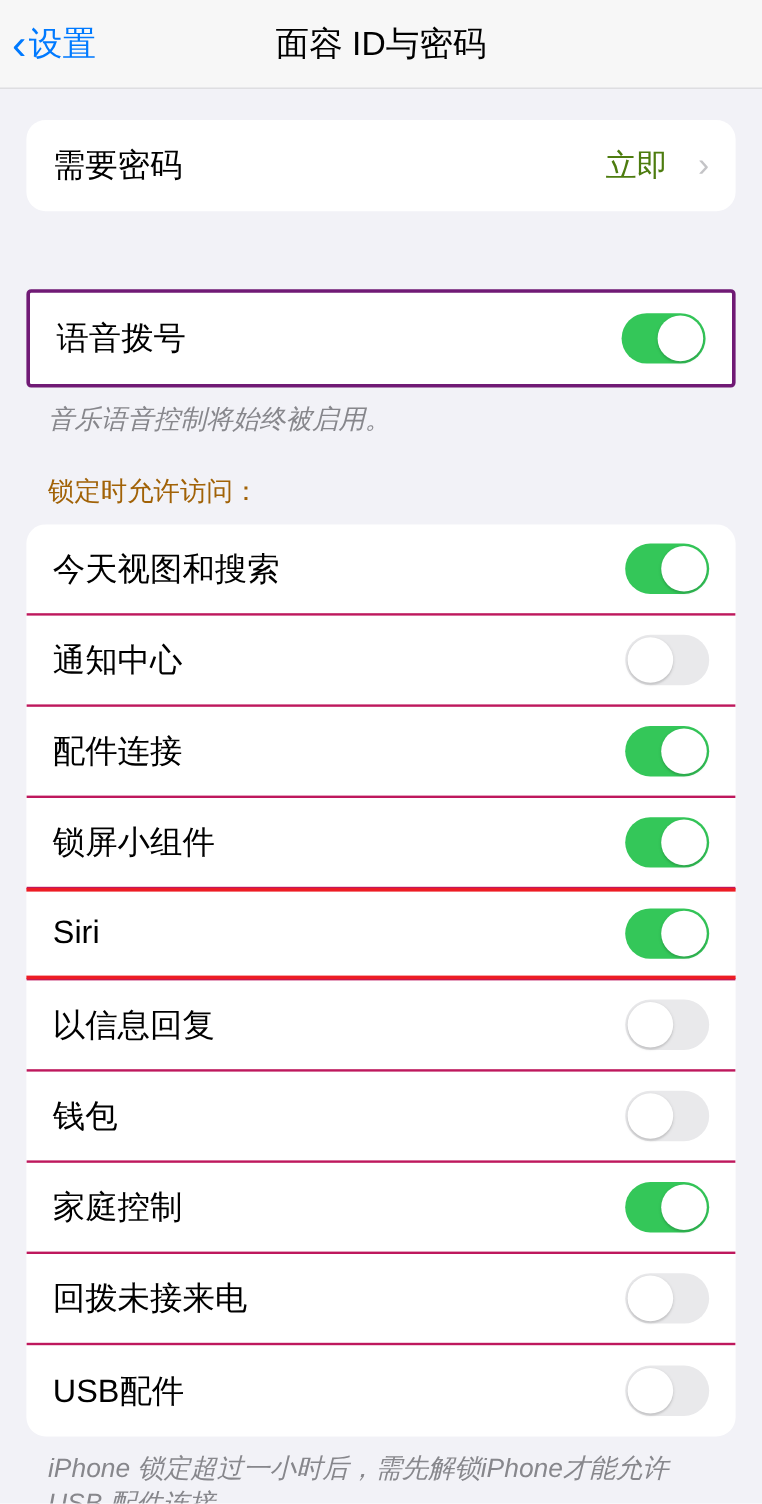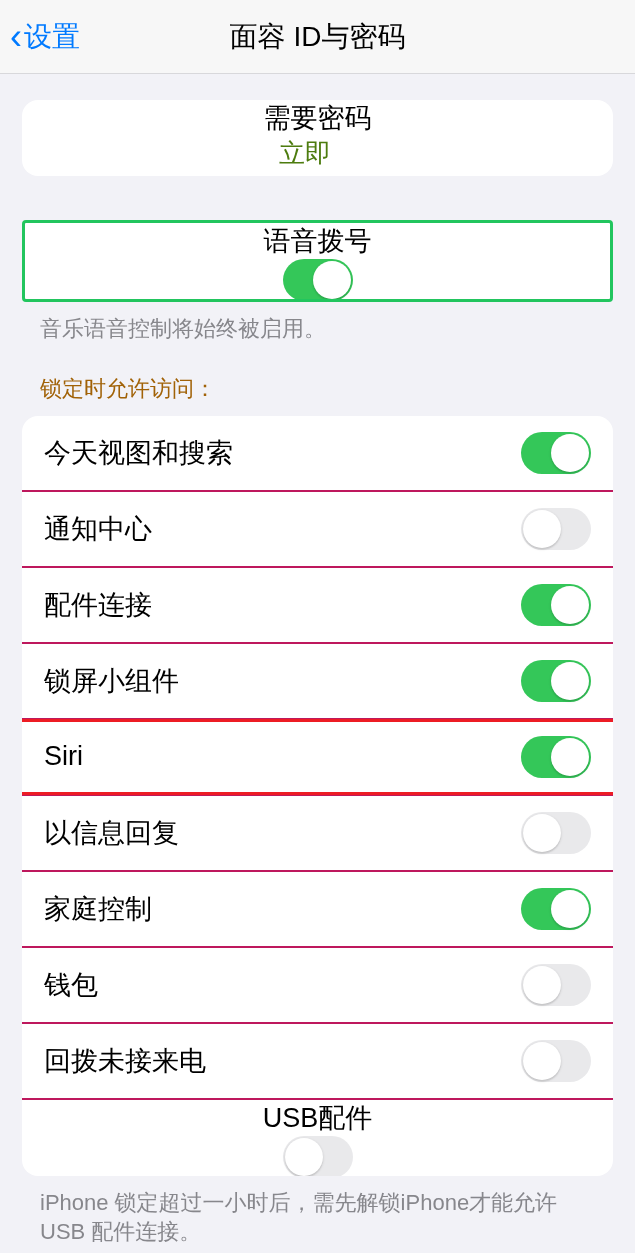--- a/index.html
+++ b/index.html
@@ -54,33 +54,33 @@
     .group {
       margin-bottom: 0;
     }
     .group-list {
       background: #fff;
       border-radius: 16px;
       margin: 0 22px;
       overflow: hidden;
     }
     .group-list.highlighted {
-      border: 3px solid #22c55e;
+      border: 3px solid #701a75;
       border-radius: 4px;
+      margin-top: 21px;
     }
     .row {
       display: flex;
       align-items: center;
       padding: 0 22px;
       height: 76px;
       border-bottom: 2px solid #be185d;
     }
     .row:last-child {
       border-bottom: none;
-      flex-direction: column;
     }
     .row-label {
       flex: 1;
       font-size: 27px;
       color: #000;
     }
     .row-value {
       font-size: 26px;
       color: #4d7c0f;
       margin-right: 25px;
@@ -88,20 +88,21 @@
     .chevron-right {
       color: #c4c4c7;
       font-size: 28px;
       font-weight: 300;
     }
     .group-footer {
       font-size: 22px;
       color: #87878c;
       padding: 12px 40px 0 40px;
       line-height: 1.35;
+      font-style: italic;
     }
     .group-header {
       font-size: 22px;
       color: #a16207;
       padding: 0 40px 12px 40px;
     }
     .spacer-medium {
       height: 44px;
     }
     .spacer-small {
@@ -227,28 +228,28 @@
             </div>
             <div class="highlight-overlay"></div>
           </div>
           <div class="row">
             <div class="row-label">以信息回复</div>
             <div class="toggle off">
               <div class="knob"></div>
             </div>
           </div>
           <div class="row">
+            <div class="row-label">钱包</div>
+            <div class="toggle off">
+              <div class="knob"></div>
+            </div>
+          </div>
+          <div class="row">
             <div class="row-label">家庭控制</div>
             <div class="toggle on">
-              <div class="knob"></div>
-            </div>
-          </div>
-          <div class="row">
-            <div class="row-label">钱包</div>
-            <div class="toggle off">
               <div class="knob"></div>
             </div>
           </div>
           <div class="row">
             <div class="row-label">回拨未接来电</div>
             <div class="toggle off">
               <div class="knob"></div>
             </div>
           </div>
           <div class="row">

